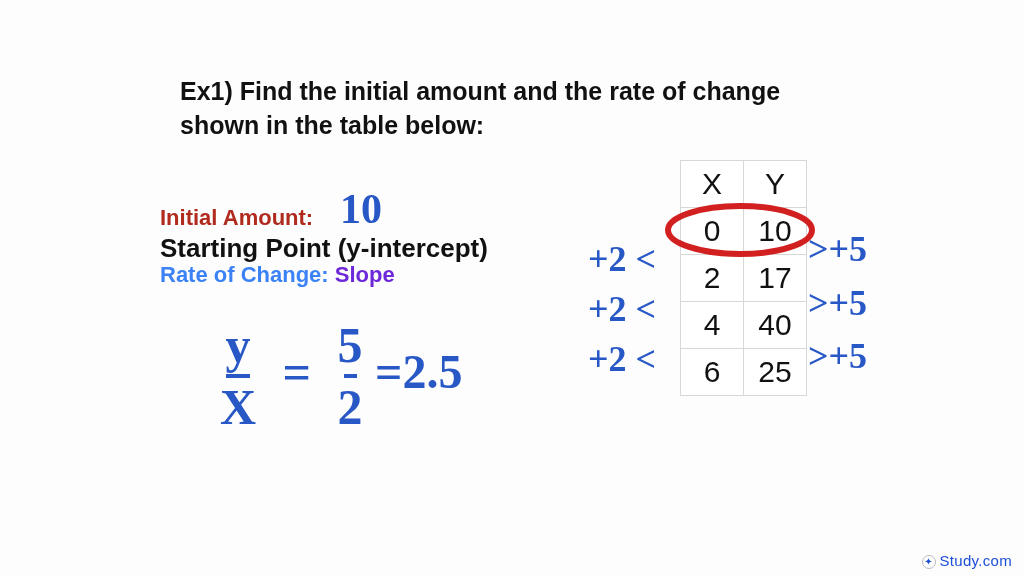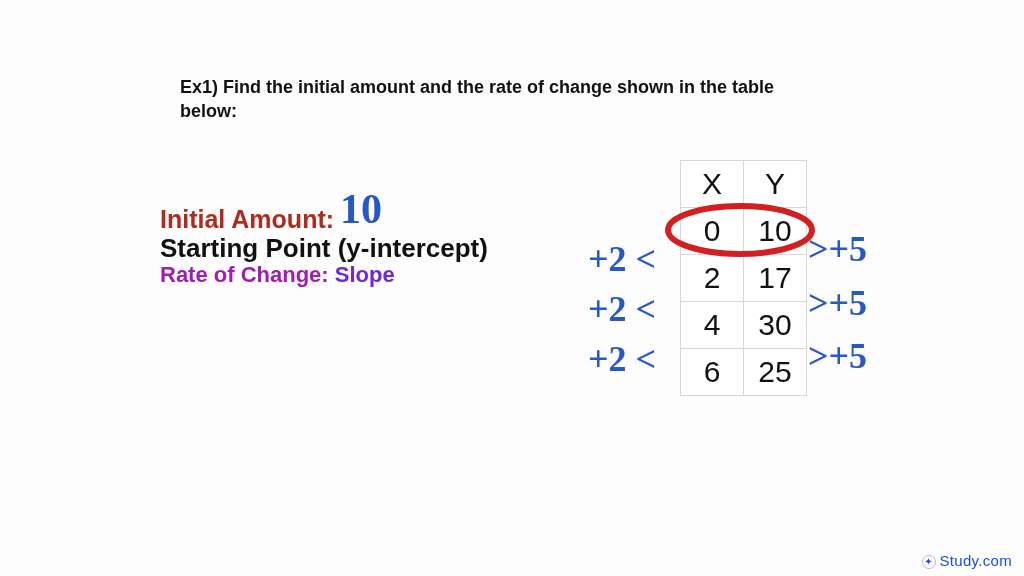--- a/index.html
+++ b/index.html
@@ -1,22 +1,22 @@
 <!DOCTYPE html>
 <html><head>
 <meta charset="utf-8">
 <style>
   html,body{margin:0;padding:0;width:1024px;height:576px;background:#fdfdfd;font-family:"Segoe UI",Arial,sans-serif;overflow:hidden}
   .stage{position:relative;width:1024px;height:576px}
-  .prompt{position:absolute;left:180px;top:75px;width:640px;color:#111;font-weight:600;font-size:18px;line-height:1.35}
-  .ia-line{position:absolute;left:160px;top:205px;font-weight:700;font-size:25px}
+  .prompt{position:absolute;left:180px;top:75px;width:640px;color:#111;font-weight:600;font-size:25px;line-height:1.35}
+  .ia-line{position:absolute;left:160px;top:205px;font-weight:700;font-size:22px}
   .ia-label{color:#b02a1e}
   .sp-line{position:absolute;left:160px;top:233px;font-weight:700;font-size:26px;color:#111}
   .roc-line{position:absolute;left:160px;top:262px;font-weight:600;font-size:22px}
-  .roc-label{color:#a21caf}
+  .roc-label{color:#3b82f6}
   .roc-val{color:#6d28d9}
   .ia-hand{position:absolute;left:340px;top:185px;color:#d21f1f;font-family:"Comic Sans MS","Bradley Hand",cursive;font-weight:700;font-size:42px}
   .tbl{position:absolute;left:680px;top:160px;border-collapse:collapse;font-size:30px;color:#111}
   .tbl th,.tbl td{border:1px solid #d7d7d7;width:60px;height:44px;text-align:center;font-weight:400;background:#fff}
   .tbl th{font-weight:400}
   .hand{font-family:"Comic Sans MS","Bradley Hand",cursive;color:#2857c6;font-weight:700}
   .frac{position:absolute;left:220px;top:320px;font-size:50px;line-height:1}
   .fcol{display:inline-block;text-align:center;vertical-align:middle}
   .fbar{display:block;border-top:4px solid #2857c6;margin:4px 6px}
   .eq{display:inline-block;padding:0 14px;vertical-align:middle;position:relative;top:-4px}
@@ -39,38 +39,52 @@
   </div>
   <div class="ia-hand hand">10</div>
 
   <div class="sp-line">Starting Point (y-intercept)</div>
 
   <div class="roc-line">
     <span class="roc-label">Rate of Change:</span>
     <span class="roc-val"> <span>Slope</span></span>
   </div>
 
+  <div class="frac hand">
+    <span class="fcol">
+      <span>y</span>
+      <span class="fbar"></span>
+      <span>X</span>
+    </span>
+    <span class="eq">=</span>
+    <span class="fcol">
+      <span>5</span>
+      <span class="fbar"></span>
+      <span>2</span>
+    </span>
+    <span class="dec">=2.5</span>
+  </div>
 
   <table class="tbl">
     <tbody>
         <tr>
       <th>X</th>
       <th>Y</th>
     </tr>
     <tr>
       <td>0</td>
       <td>10</td>
     </tr>
     <tr>
       <td>2</td>
       <td>17</td>
     </tr>
     <tr>
       <td>4</td>
-      <td>30</td>
+      <td>40</td>
     </tr>
     <tr>
       <td>6</td>
       <td>25</td>
     </tr>
   </tbody>
     </table>
 
   <svg class="ring" width="170" height="70">
     <ellipse cx="80" cy="35" rx="72" ry="24" fill="none" stroke="#d21f1f" stroke-width="6"></ellipse>

